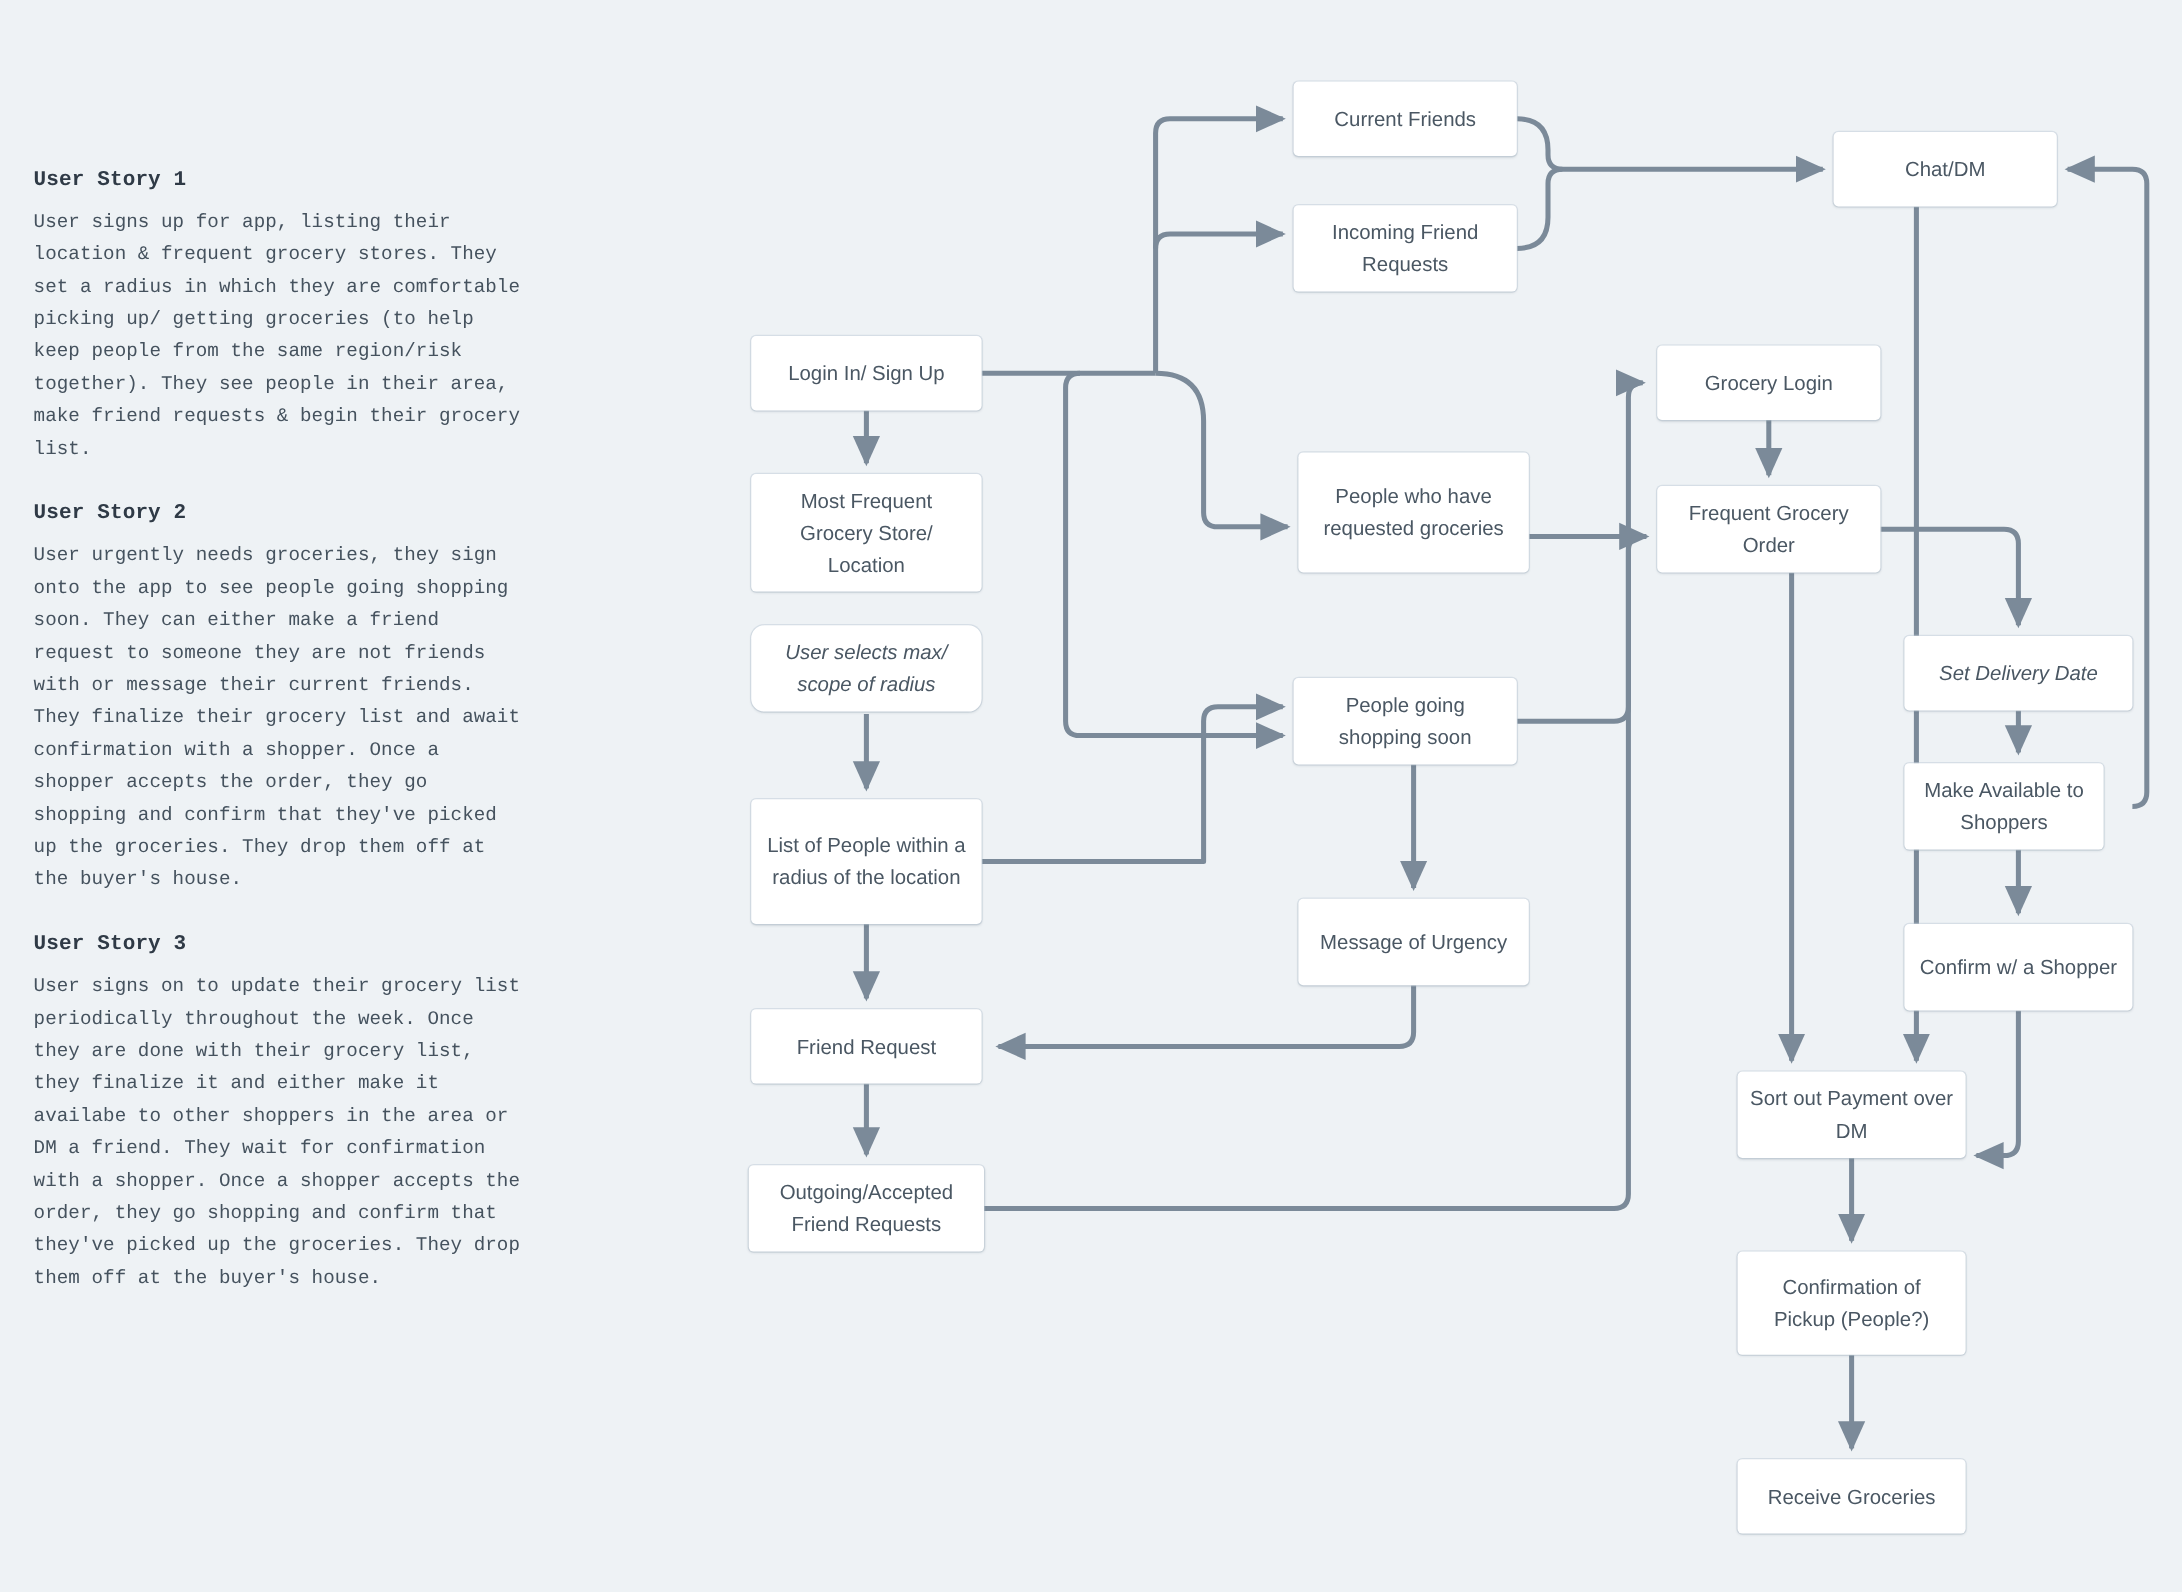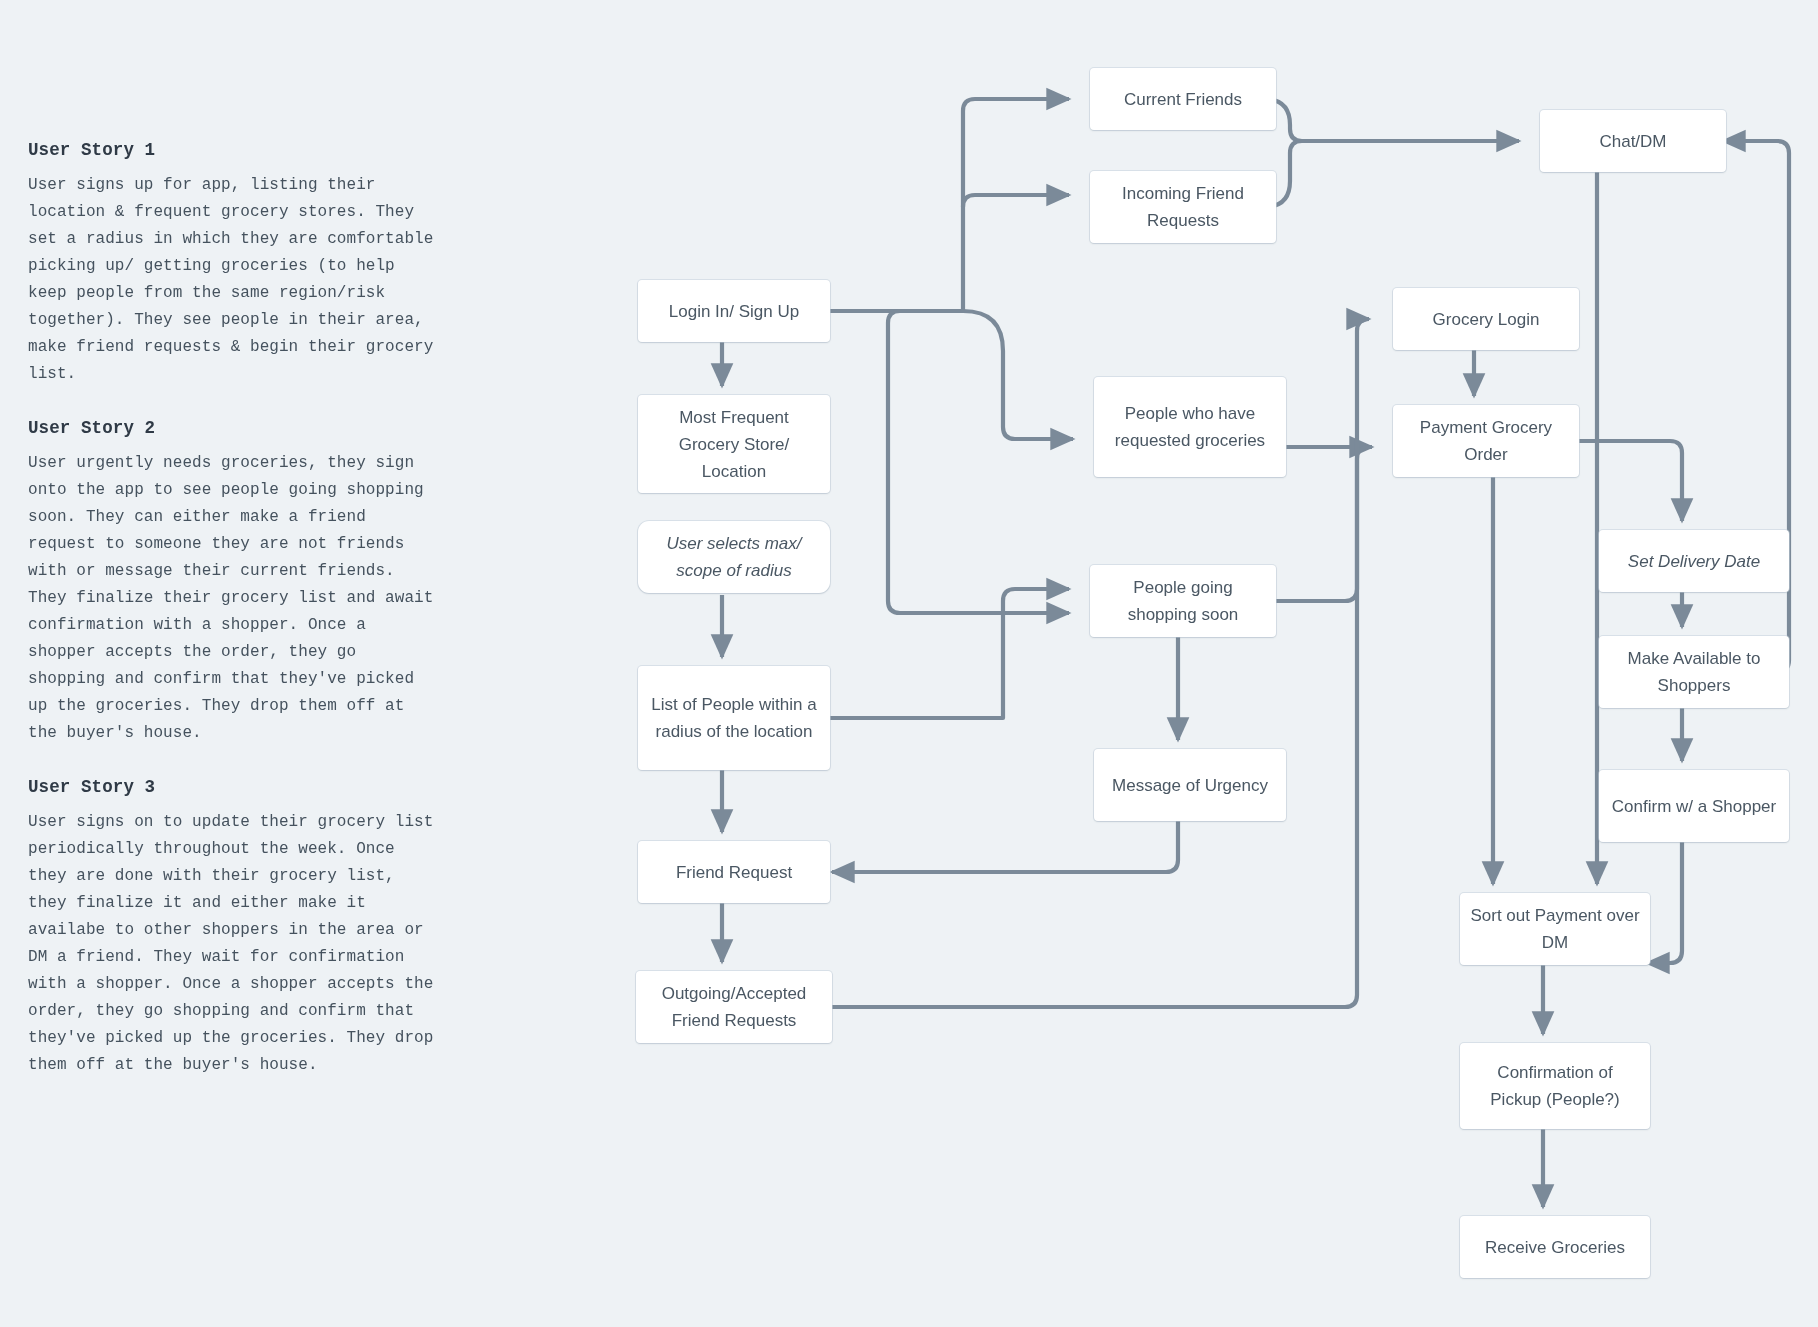--- a/index.html
+++ b/index.html
@@ -60,21 +60,20 @@
     box-shadow: 0 1px 2px rgba(40,60,80,.13), 0 0 0 1px rgba(200,212,222,.55);
     display: flex;
     align-items: center;
     justify-content: center;
     text-align: center;
     color: #4a5763;
     font-size: 17px;
     line-height: 27px;
     padding: 0 10px;
     box-sizing: border-box;
-    margin-left: 12px;
   }
   .node.italic { font-style: italic; }
   .node-label { display: block; width: 100%; }
 </style>
 </head>
 <body>
 
 <div id="stage">
 
   <div class="stories">
@@ -185,26 +184,26 @@
       <div class="node" style="left: 1082px; top: 749px; width: 192px; height: 72px;">
         <span class="node-label">Message of Urgency</span>
       </div>
       <div class="node" style="left: 1528px; top: 110px; width: 186px; height: 62px;">
         <span class="node-label">Chat/DM</span>
       </div>
       <div class="node" style="left: 1381px; top: 288px; width: 186px; height: 62px;">
         <span class="node-label">Grocery Login</span>
       </div>
       <div class="node" style="left: 1381px; top: 405px; width: 186px; height: 72px;">
-        <span class="node-label">Payment Grocery Order</span>
+        <span class="node-label">Frequent Grocery Order</span>
       </div>
       <div class="node italic" style="left: 1587px; top: 530px; width: 190px; height: 62px;">
         <span class="node-label">Set Delivery Date</span>
       </div>
-      <div class="node" style="left: 1587px; top: 636px; width: 190px; height: 72px;">
+      <div class="node" style="left: 1587px; top: 636px; width: 166px; height: 72px;">
         <span class="node-label">Make Available to Shoppers</span>
       </div>
       <div class="node" style="left: 1587px; top: 770px; width: 190px; height: 72px;">
         <span class="node-label">Confirm w/ a Shopper</span>
       </div>
       <div class="node" style="left: 1448px; top: 893px; width: 190px; height: 72px;">
         <span class="node-label">Sort out Payment over DM</span>
       </div>
       <div class="node" style="left: 1448px; top: 1043px; width: 190px; height: 86px;">
         <span class="node-label">Confirmation of Pickup (People?)</span>

